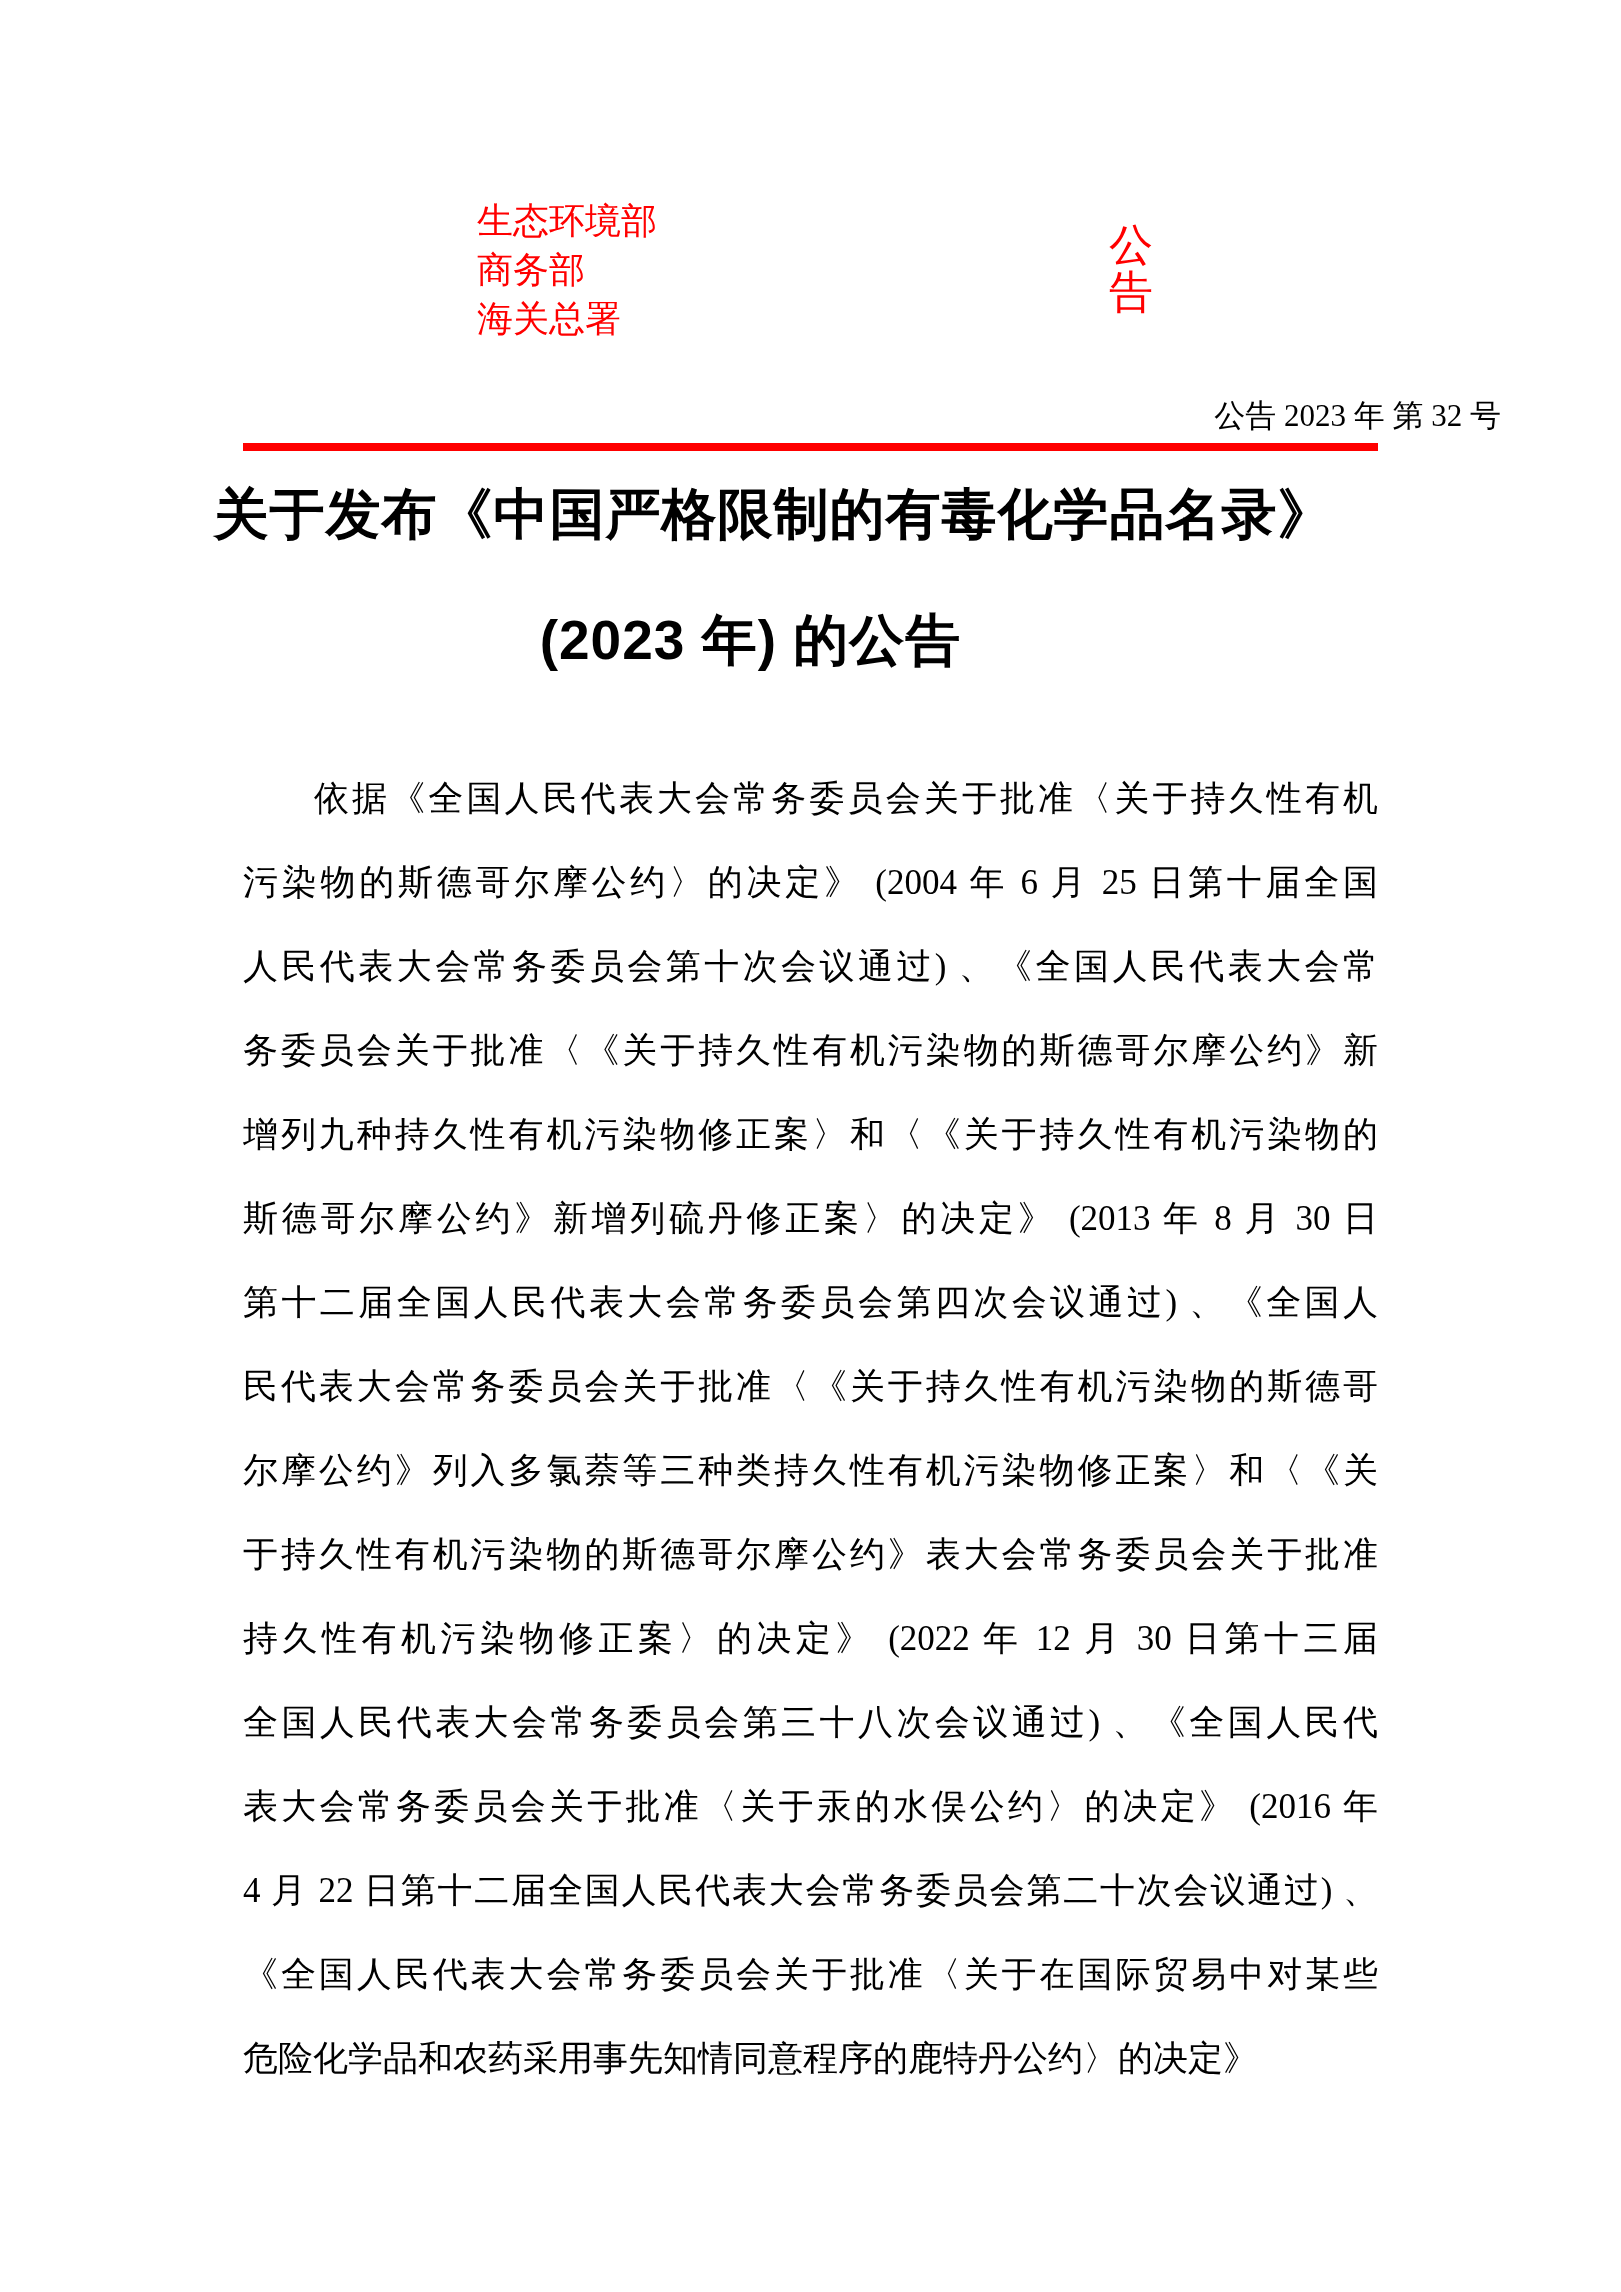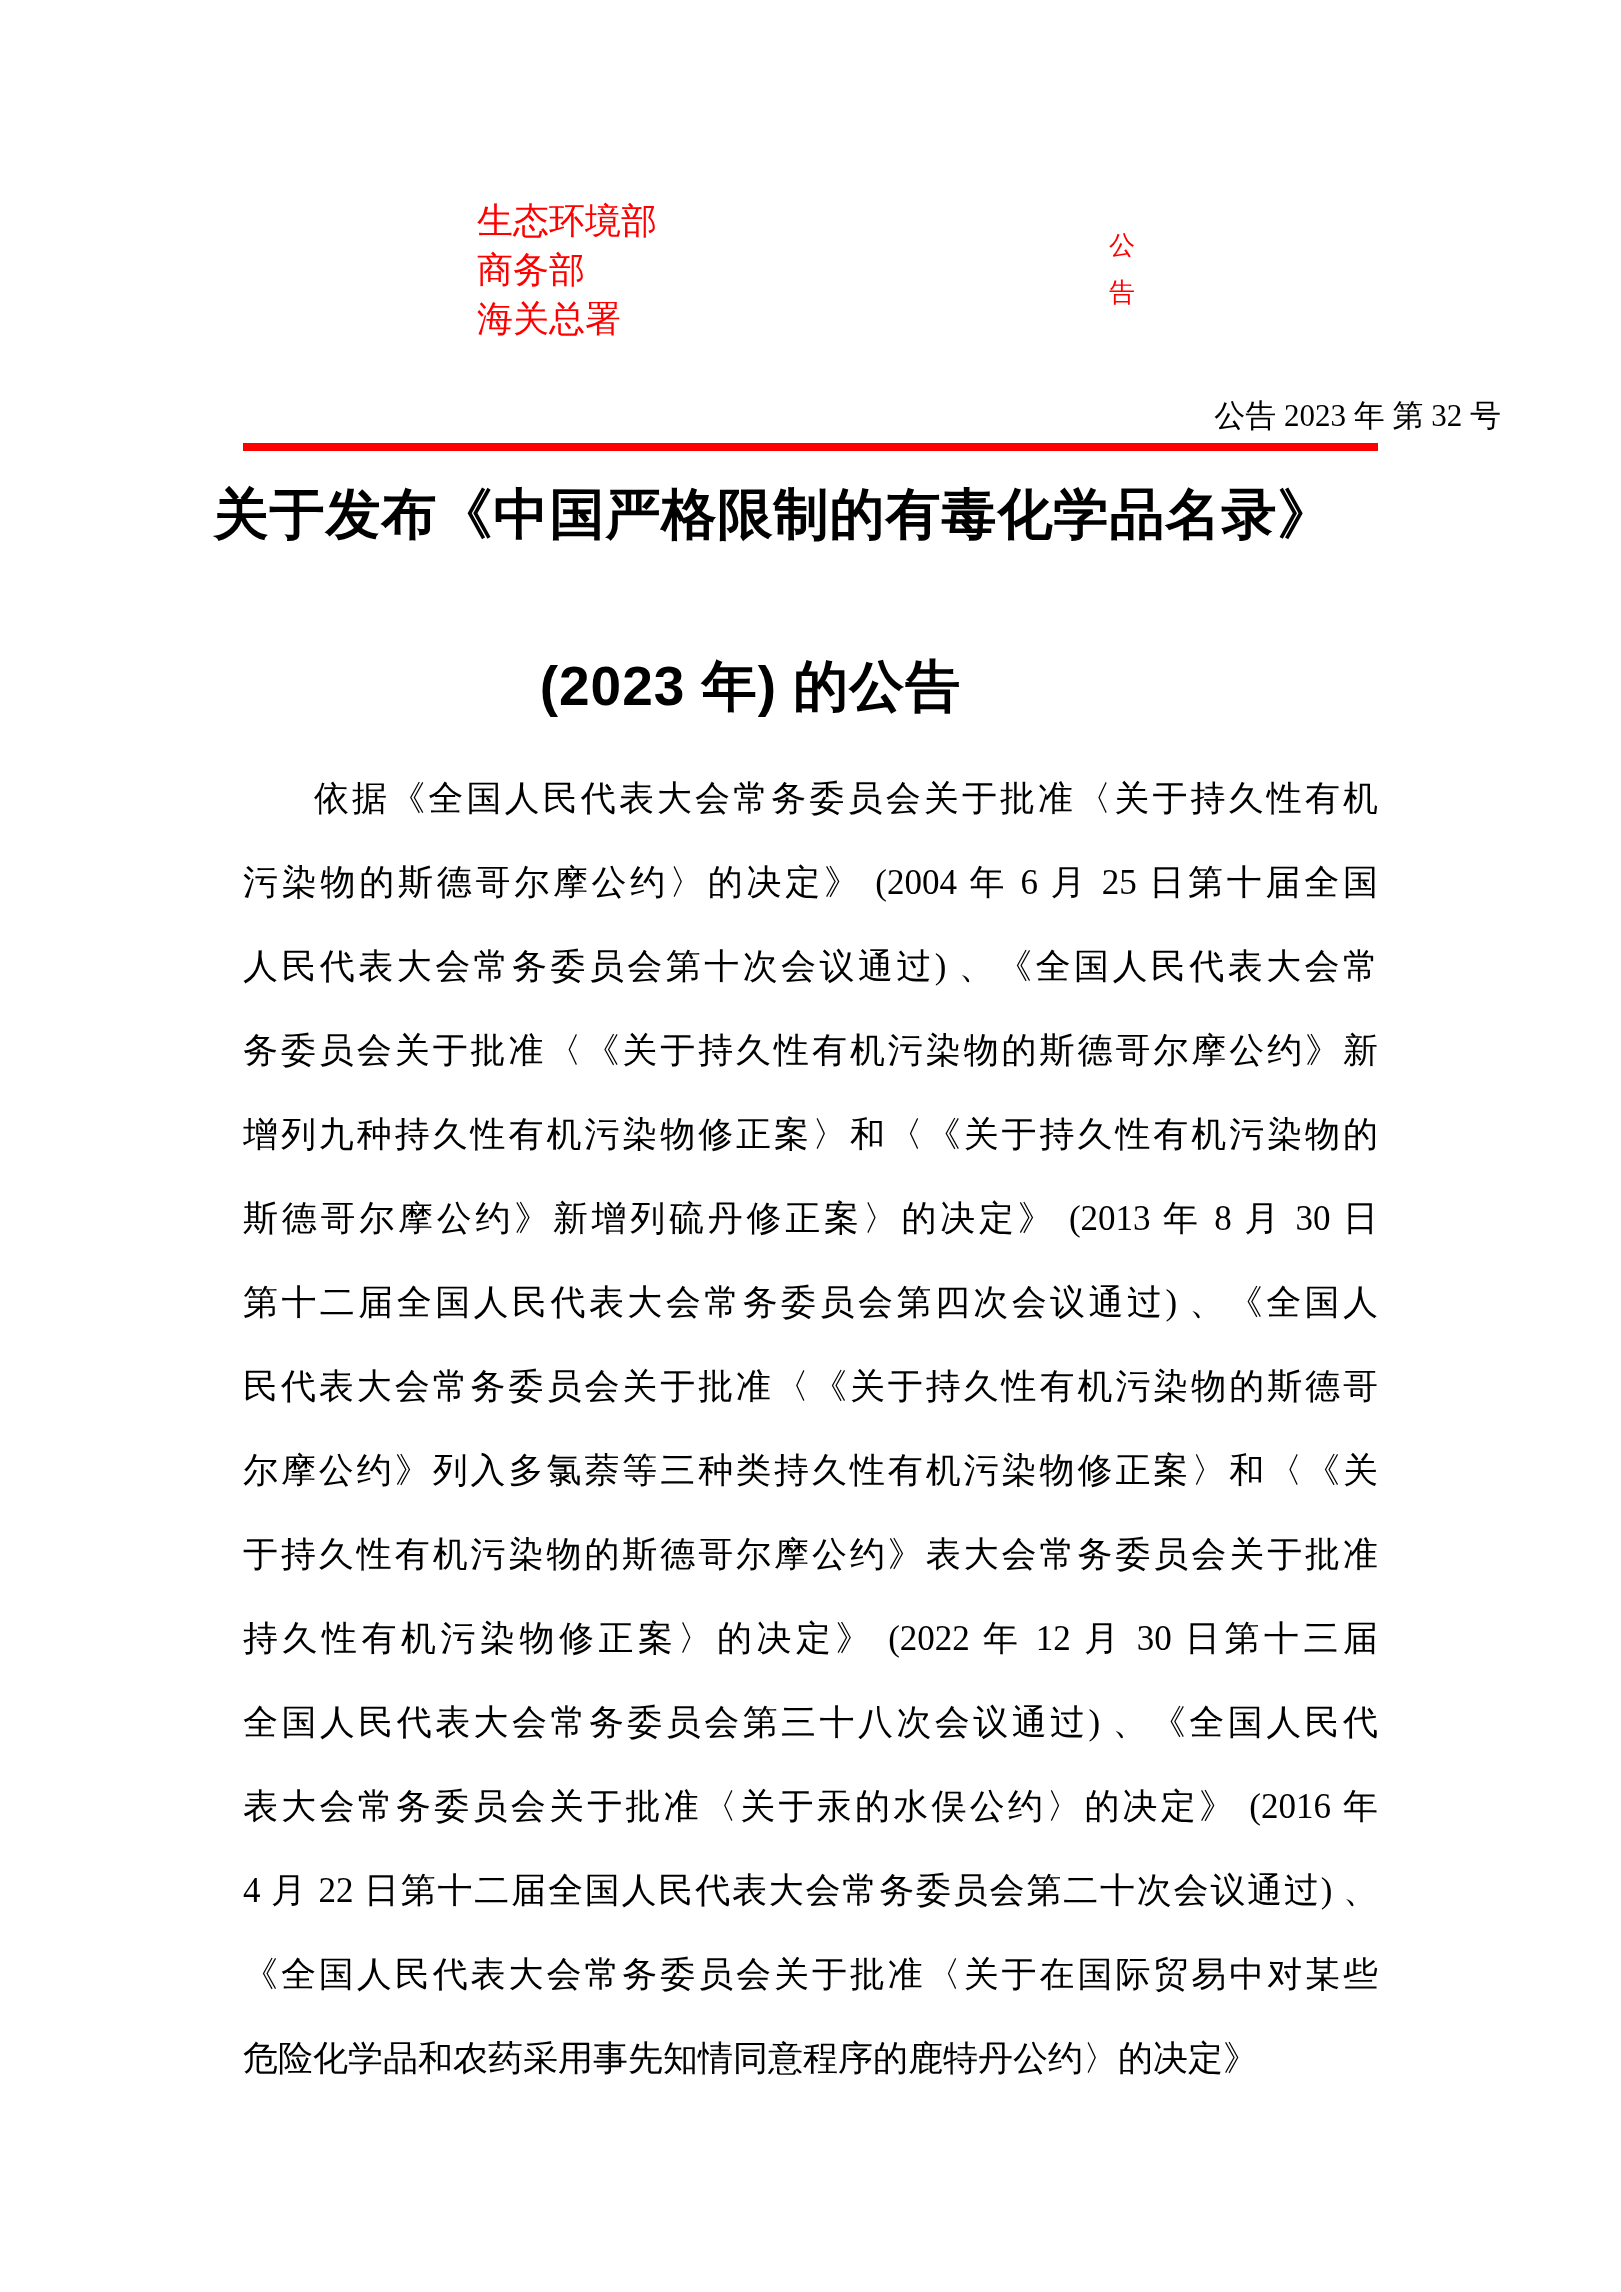--- a/index.html
+++ b/index.html
@@ -27,21 +27,21 @@
     line-height: 49px;
   }
   .agency-line { white-space: nowrap; }
   
   .vertical-notice {
     position: absolute;
     left: 1109px;
     top: 222px;
     width: 41px;
     color: var(--accent-red);
-    font-size: 26px;
+    font-size: 44px;
     line-height: 47px;
     word-break: break-all;
   }
   
   .doc-number {
     position: absolute;
     left: 0;
     top: 394px;
     width: 100%;
     text-align: right;
@@ -63,21 +63,21 @@
     left: 0;
     width: 100%;
     text-align: center;
     font-weight: bold;
     font-size: 55px;
     line-height: 65px;
     font-family: "Liberation Sans", "DejaVu Sans", sans-serif;
     letter-spacing: 1px;
   }
   .title-line.l1 { top: 482px; padding-left: 23px; }
-  .title-line.l2 { top: 608px; margin-top: 46px; }
+  .title-line.l2 { top: 608px; }
   
   .body-text {
     position: absolute;
     left: 243px;
     top: 757px;
     width: 1135px;
     font-size: 35px;
   }
   .body-line {
     height: 84px;

